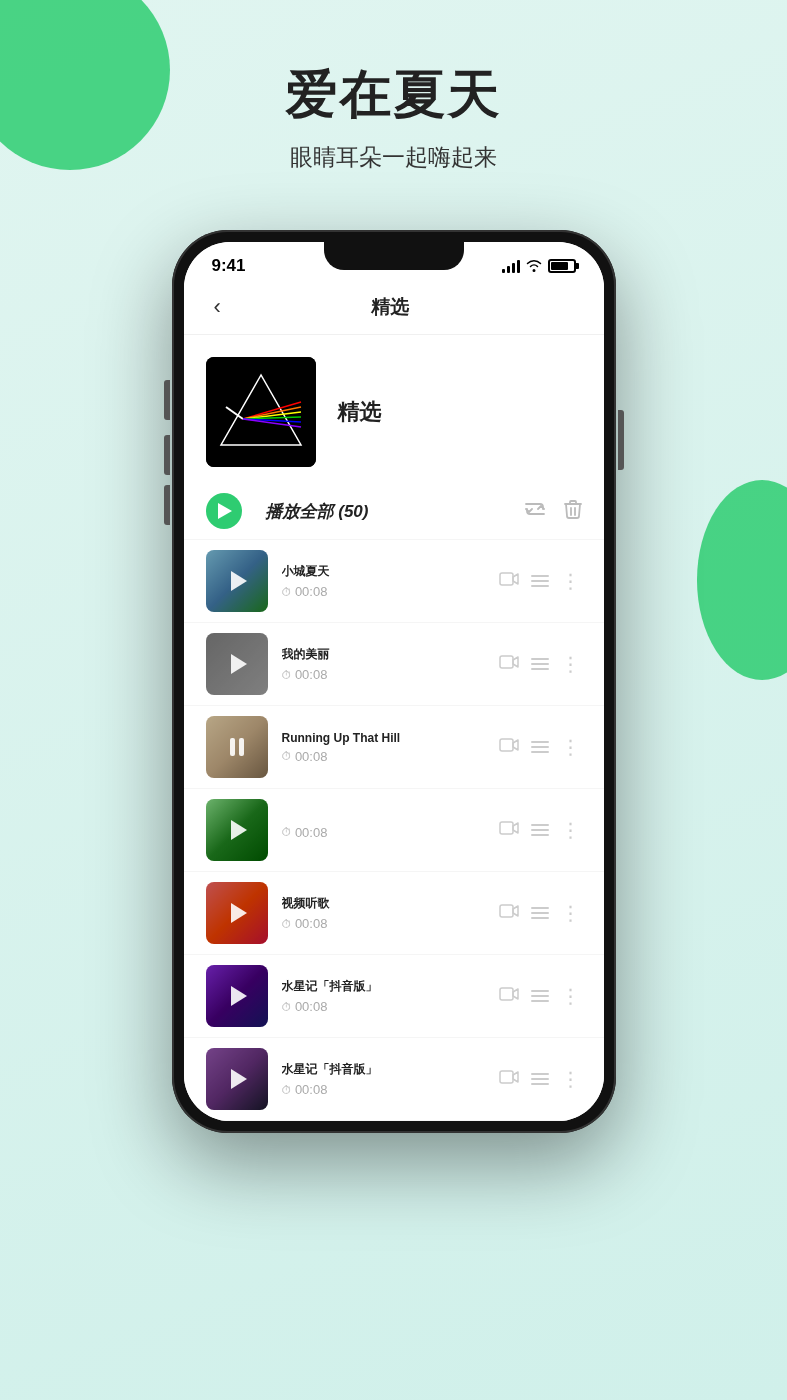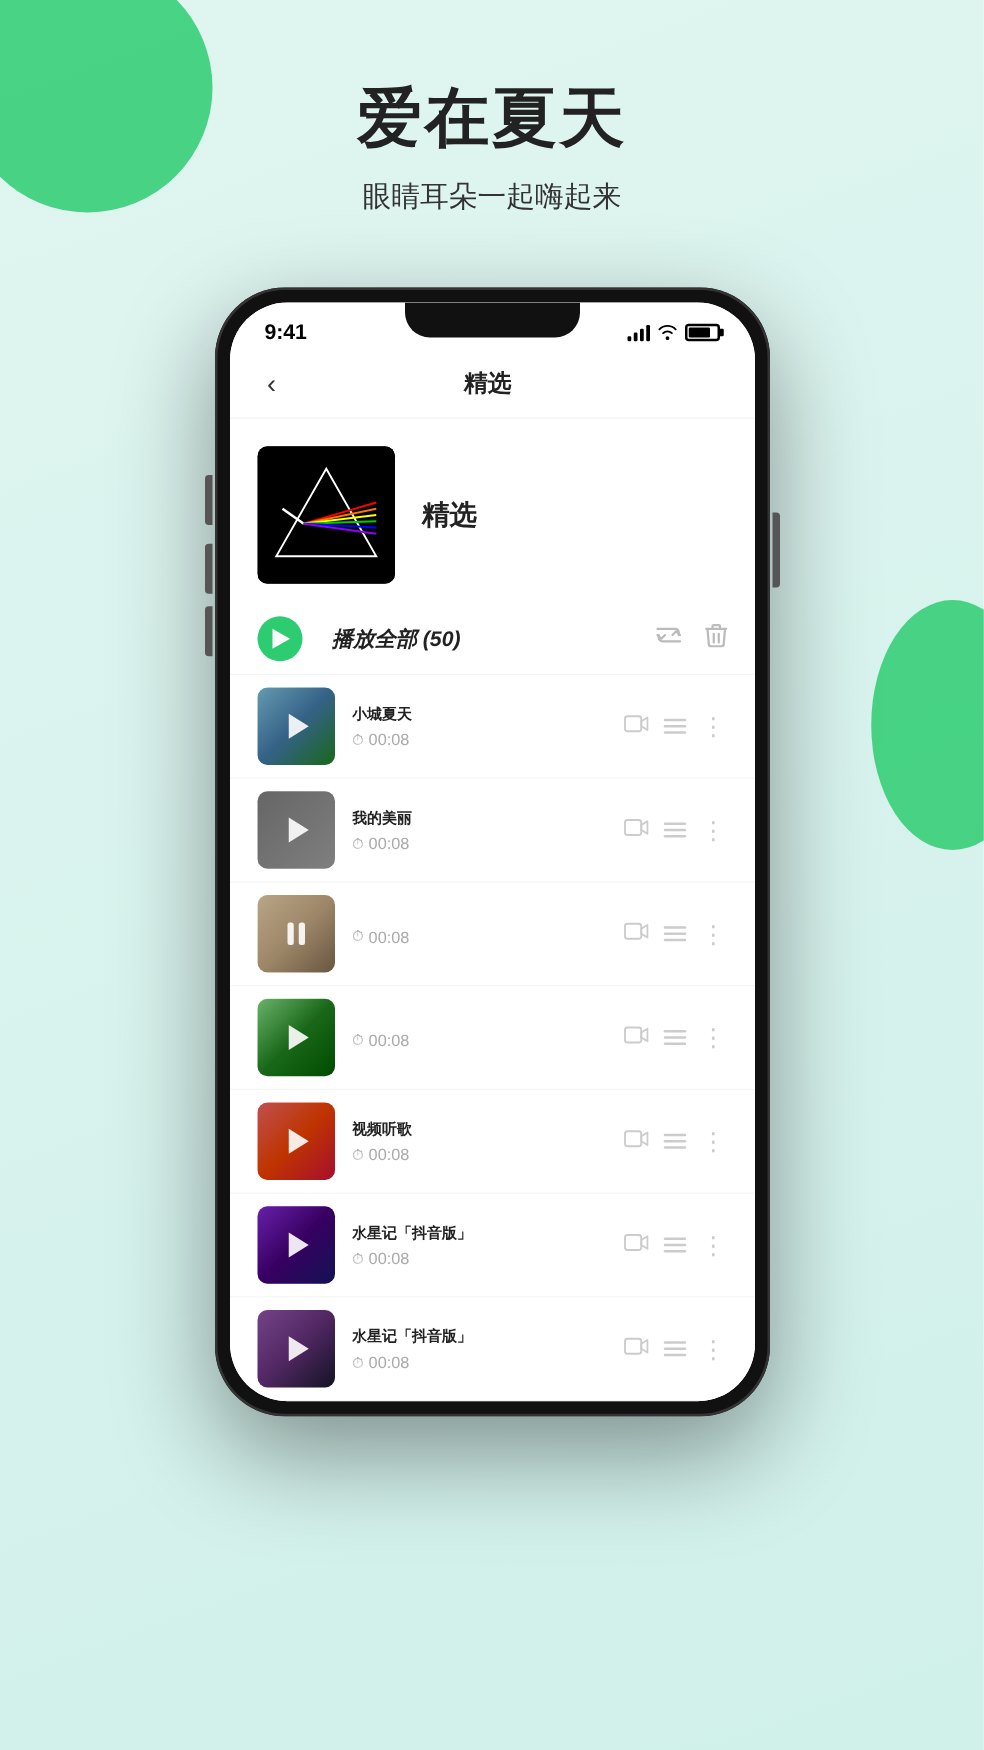--- a/index.html
+++ b/index.html
@@ -534,20 +534,21 @@
         <div class="song-item">
           <div class="song-thumb thumb-3">
             <div class="thumb-overlay">
               <div class="pause-icon-small">
                 <div class="pause-bar"></div>
                 <div class="pause-bar"></div>
               </div>
             </div>
           </div>
           <div class="song-info">
+            <div class="song-title">Running Up That Hill</div>
             <div class="song-duration">
               <span class="clock-icon">⏱</span>
               <span>00:08</span>
             </div>
           </div>
           <div class="song-actions">
             <span class="icon-video">
               <svg width="20" height="16" viewBox="0 0 20 16" fill="none">
                   <rect x="1" y="2" width="13" height="12" rx="2" stroke="#ccc" stroke-width="1.5"></rect>
                   <path d="M14 6l5-3v10l-5-3V6z" stroke="#ccc" stroke-width="1.5" stroke-linejoin="round"></path>

